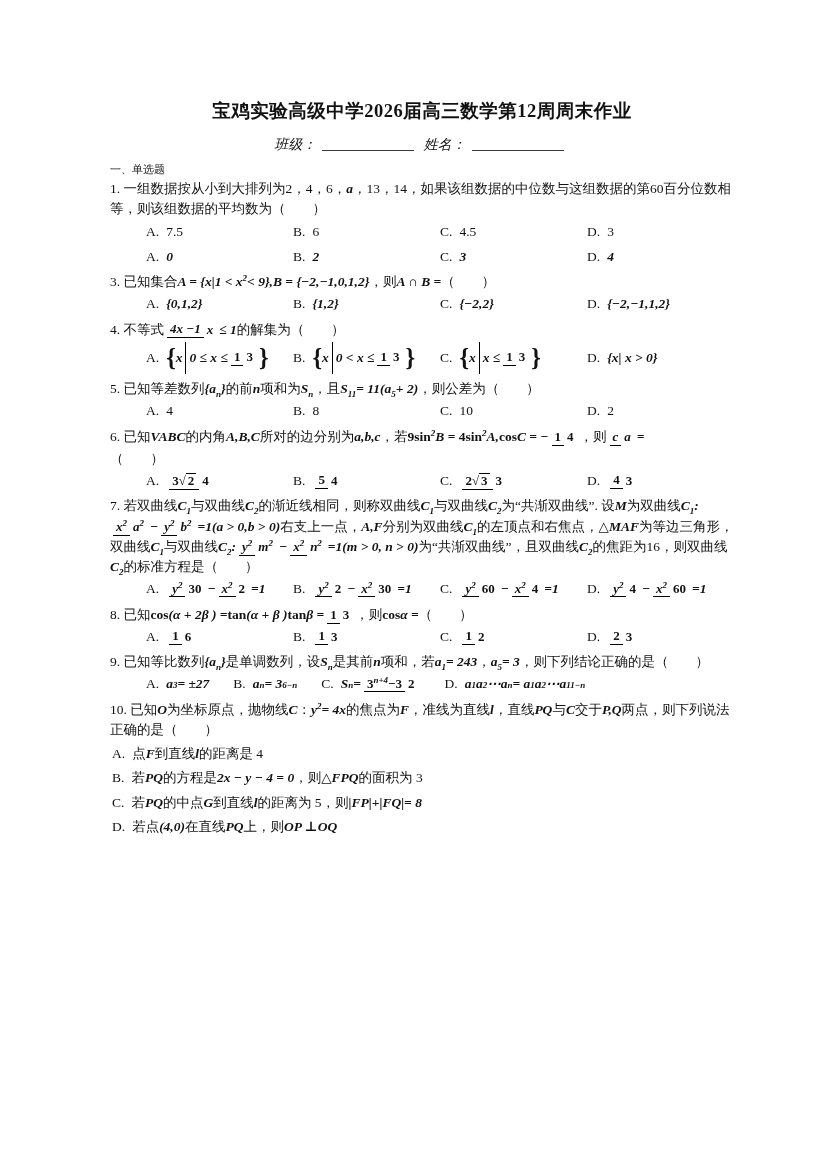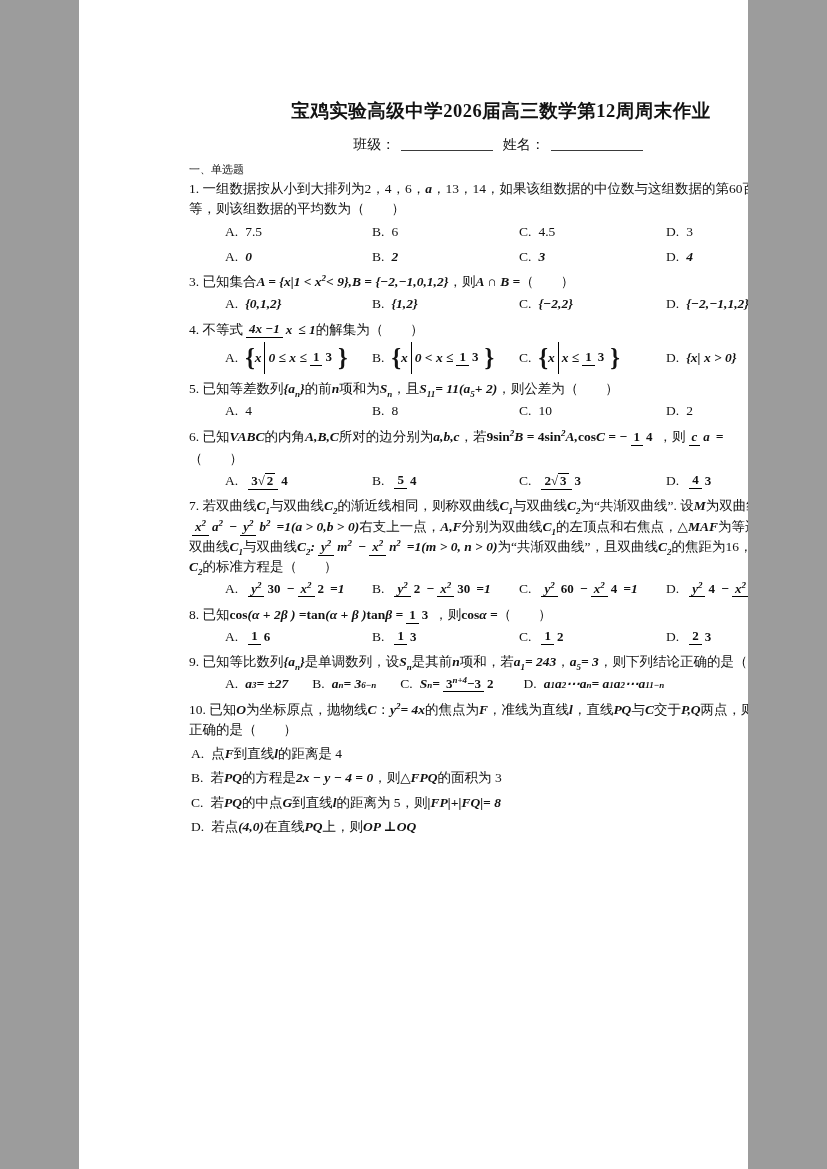--- a/index.html
+++ b/index.html
@@ -1,20 +1,20 @@
 <!DOCTYPE html>
 <html><head>
 <meta charset="utf-8">
 <style>
   html,body{margin:0;padding:0;background:#9c9c9c;}
-  .page{width:669px;height:1169px;background:#ffffff;margin:0 auto;position:relative;
+  .page{width:827px;height:1169px;background:#ffffff;margin:0 auto;position:relative;
         font-family:"Liberation Serif","DejaVu Serif",serif;color:#121212;overflow:hidden;}
   .content{position:absolute;left:110px;top:98px;width:624px;}
   .title{text-align:center;font-weight:bold;font-size:18.5px;letter-spacing:.5px;}
-  .meta{text-align:center;margin:13px 0 8px;font-size:14px;}
+  .meta{text-align:center;margin:13px 0 8px;font-size:14px;font-style:italic;}
   .blank{display:inline-block;width:92px;border-bottom:1.2px solid #3a3a3a;height:13px;margin:0 6px -2px 6px;}
   .section-head{font-weight:normal;font-size:11px;margin:5px 0 2px;}
   .q{font-size:13.5px;line-height:1.5;margin:2px 0;}
   .opts{margin:2px 0 5px 36px;font-size:13.5px;line-height:1.5;}
   .opts.grid{display:flex;align-items:center;}
   .opts.grid .opt{flex:1;display:inline-flex;align-items:center;}
   .opts.flow{display:flex;align-items:center;}
   .opts.flow .opt{margin-right:24px;display:inline-flex;align-items:center;}
   .opts.stack{display:block;margin-left:2px;}
   .opts.stack .opt{display:block;margin:4px 0;}

